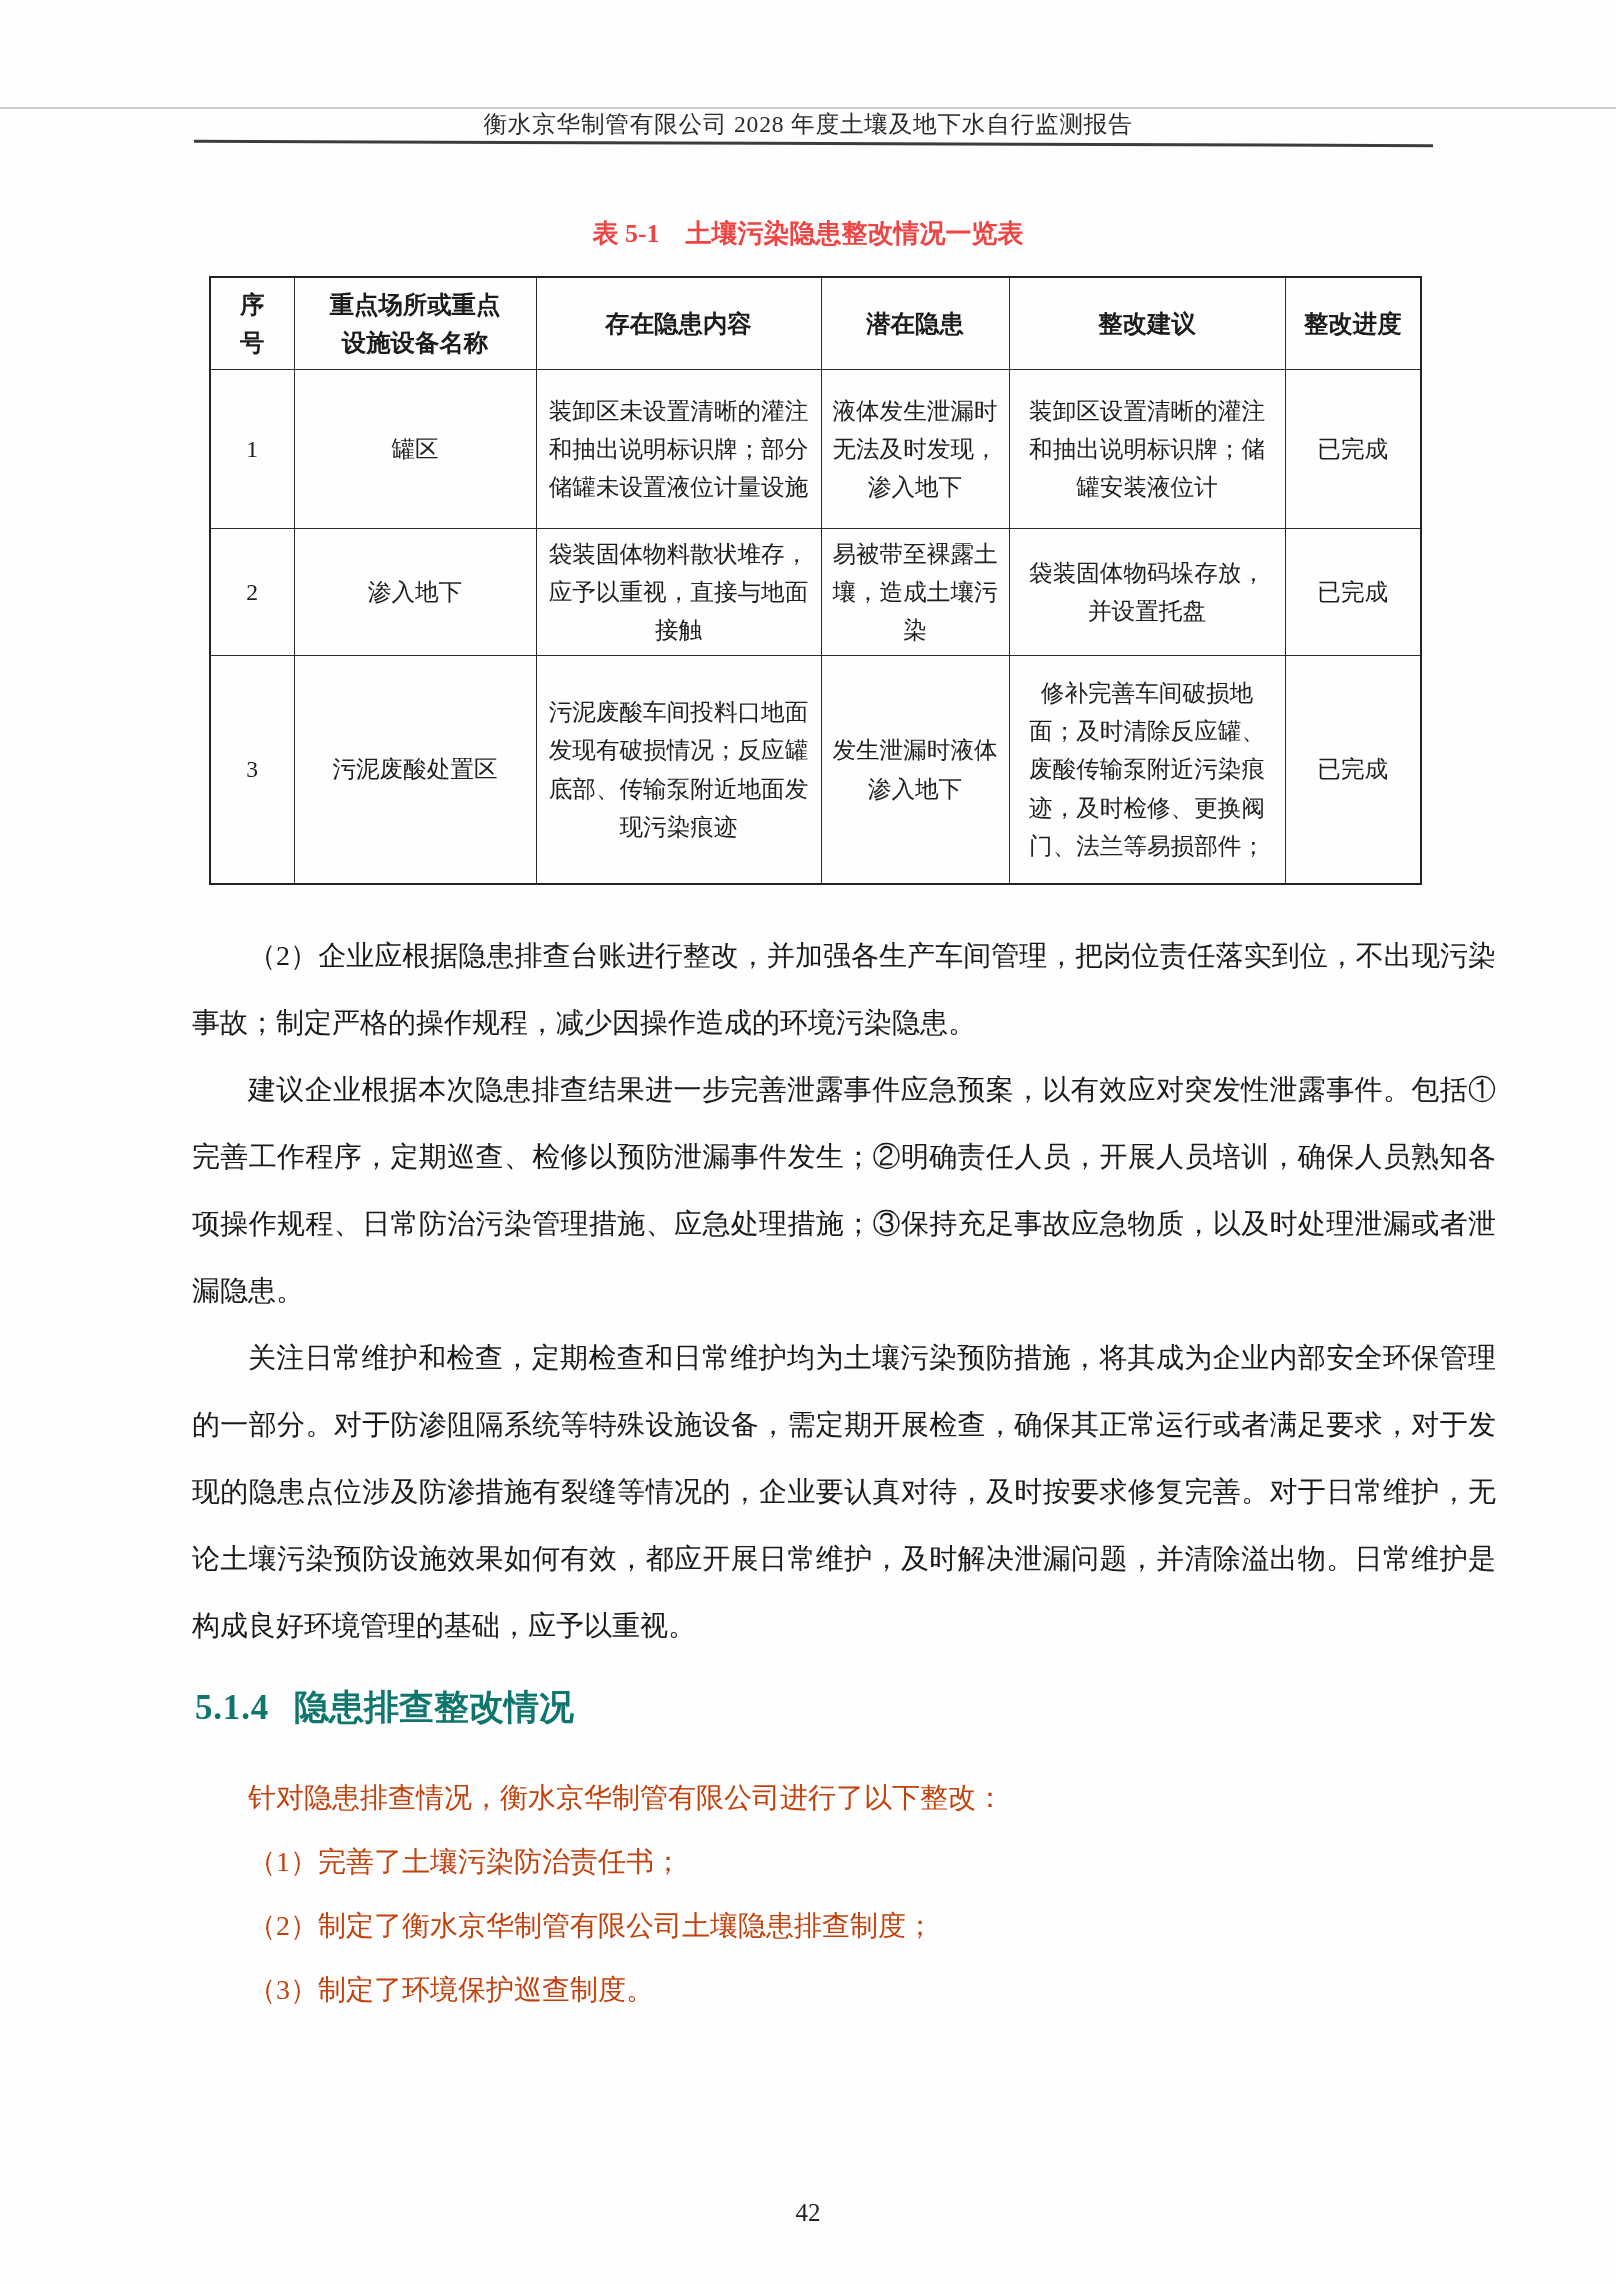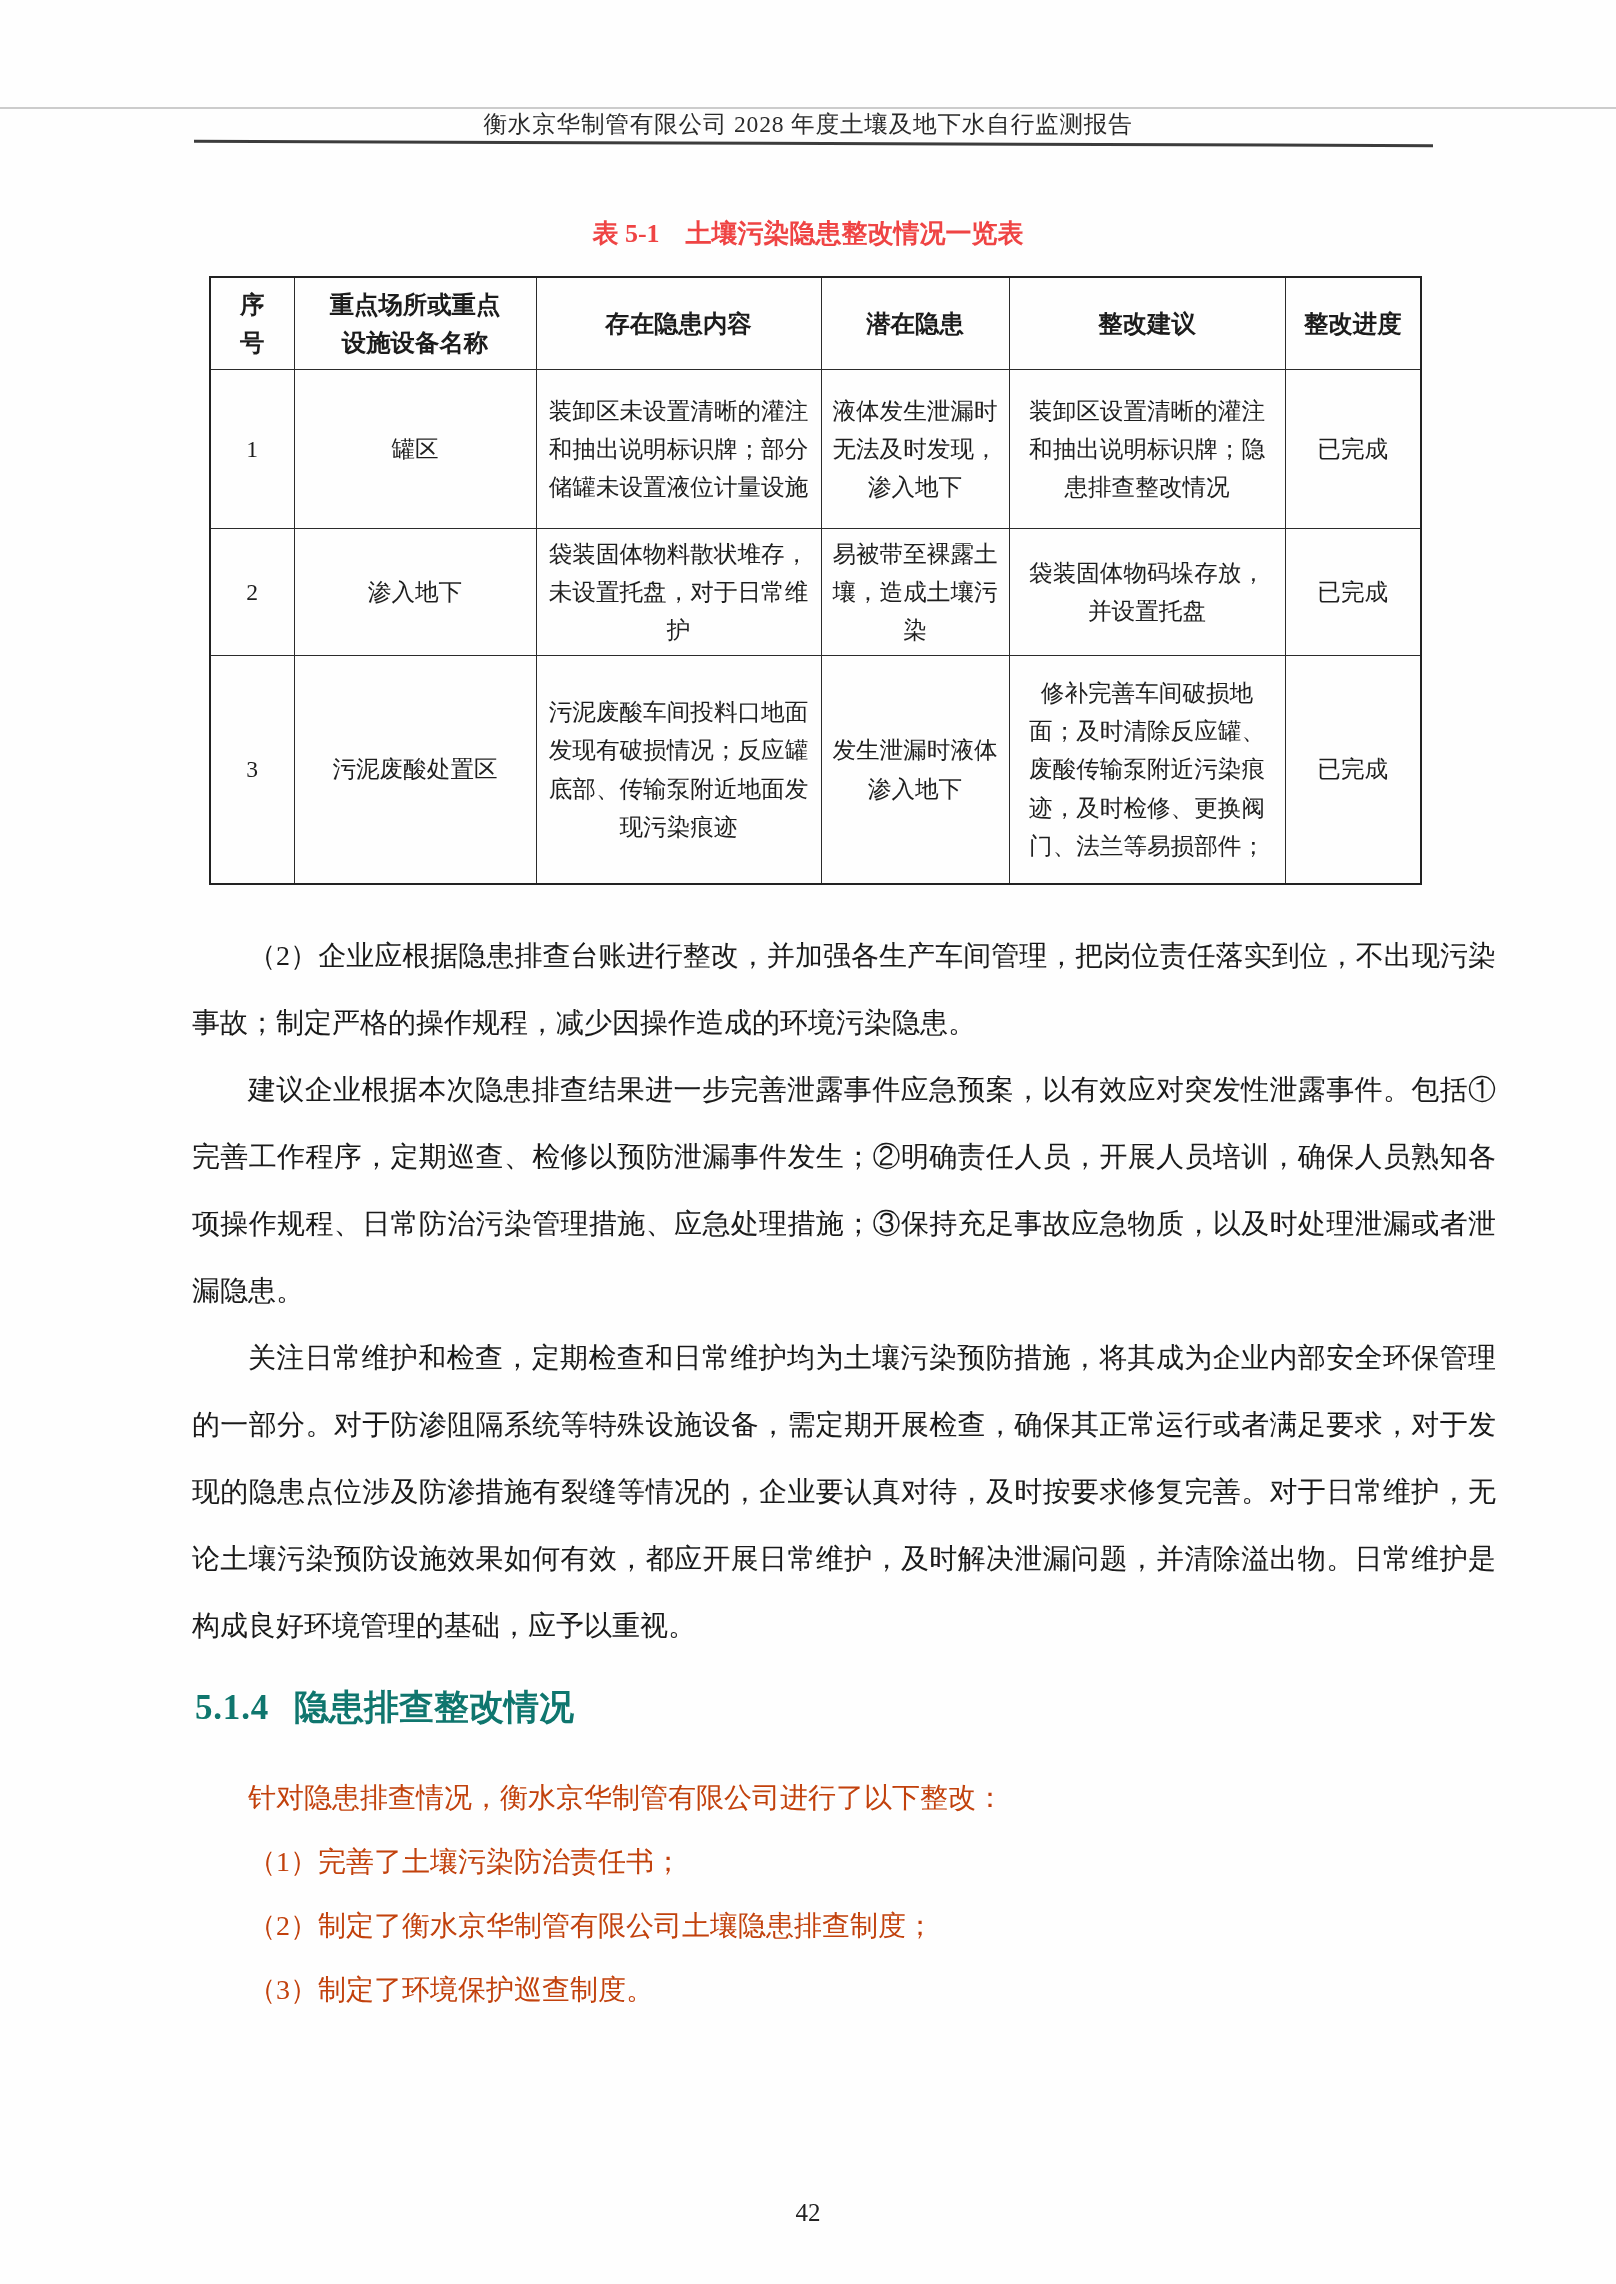--- a/index.html
+++ b/index.html
@@ -95,27 +95,27 @@
           <th>整改建议</th>
           <th>整改进度</th>
         </tr>
       </thead>
       <tbody>
         <tr class="r1">
           <td>1</td>
           <td>罐区</td>
           <td>装卸区未设置清晰的灌注和抽出说明标识牌；部分储罐未设置液位计量设施</td>
           <td>液体发生泄漏时无法及时发现，渗入地下</td>
-          <td>装卸区设置清晰的灌注和抽出说明标识牌；隐患排查整改情况</td>
+          <td>装卸区设置清晰的灌注和抽出说明标识牌；储罐安装液位计</td>
           <td>已完成</td>
         </tr>
         <tr class="r2">
           <td>2</td>
           <td>渗入地下</td>
-          <td>袋装固体物料散状堆存，未设置托盘，对于日常维护</td>
+          <td>袋装固体物料散状堆存，应予以重视，直接与地面接触</td>
           <td>易被带至裸露土壤，造成土壤污染</td>
           <td>袋装固体物码垛存放，并设置托盘</td>
           <td>已完成</td>
         </tr>
         <tr class="r3">
           <td>3</td>
           <td>污泥废酸处置区</td>
           <td>污泥废酸车间投料口地面发现有破损情况；反应罐底部、传输泵附近地面发现污染痕迹</td>
           <td>发生泄漏时液体渗入地下</td>
           <td>修补完善车间破损地面；及时清除反应罐、废酸传输泵附近污染痕迹，及时检修、更换阀门、法兰等易损部件；</td>

